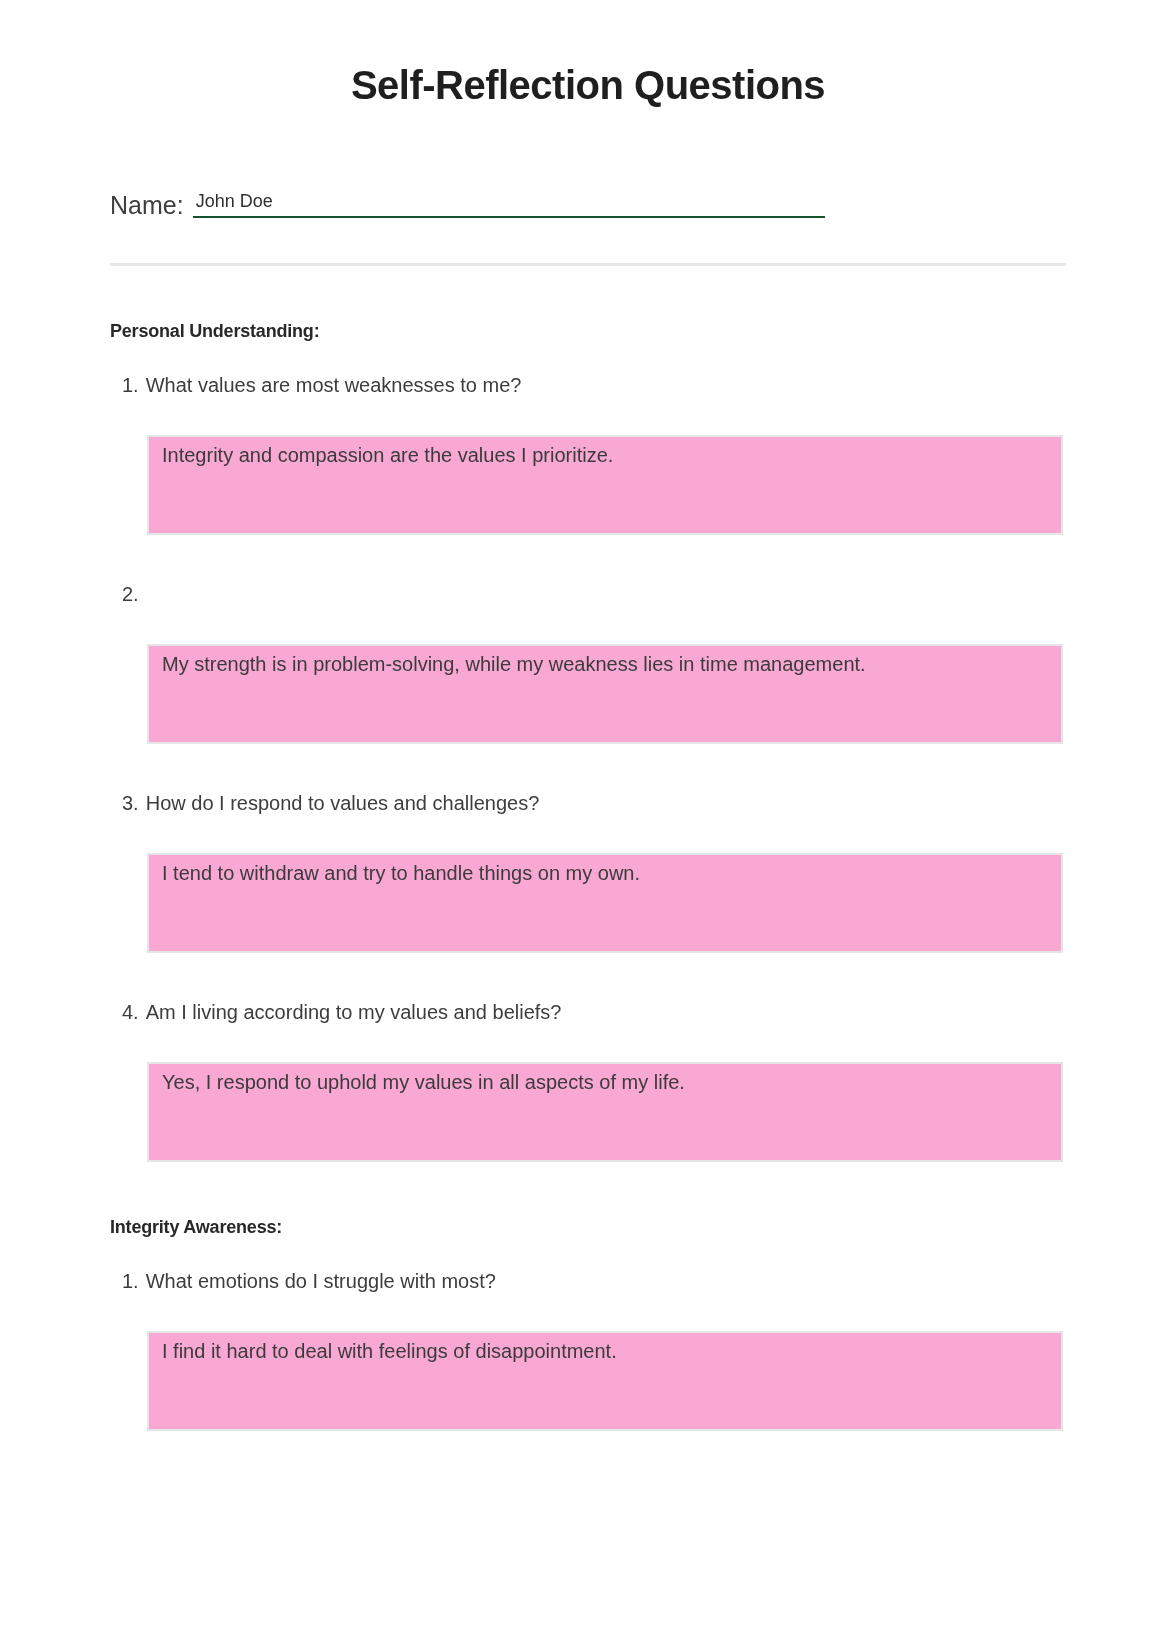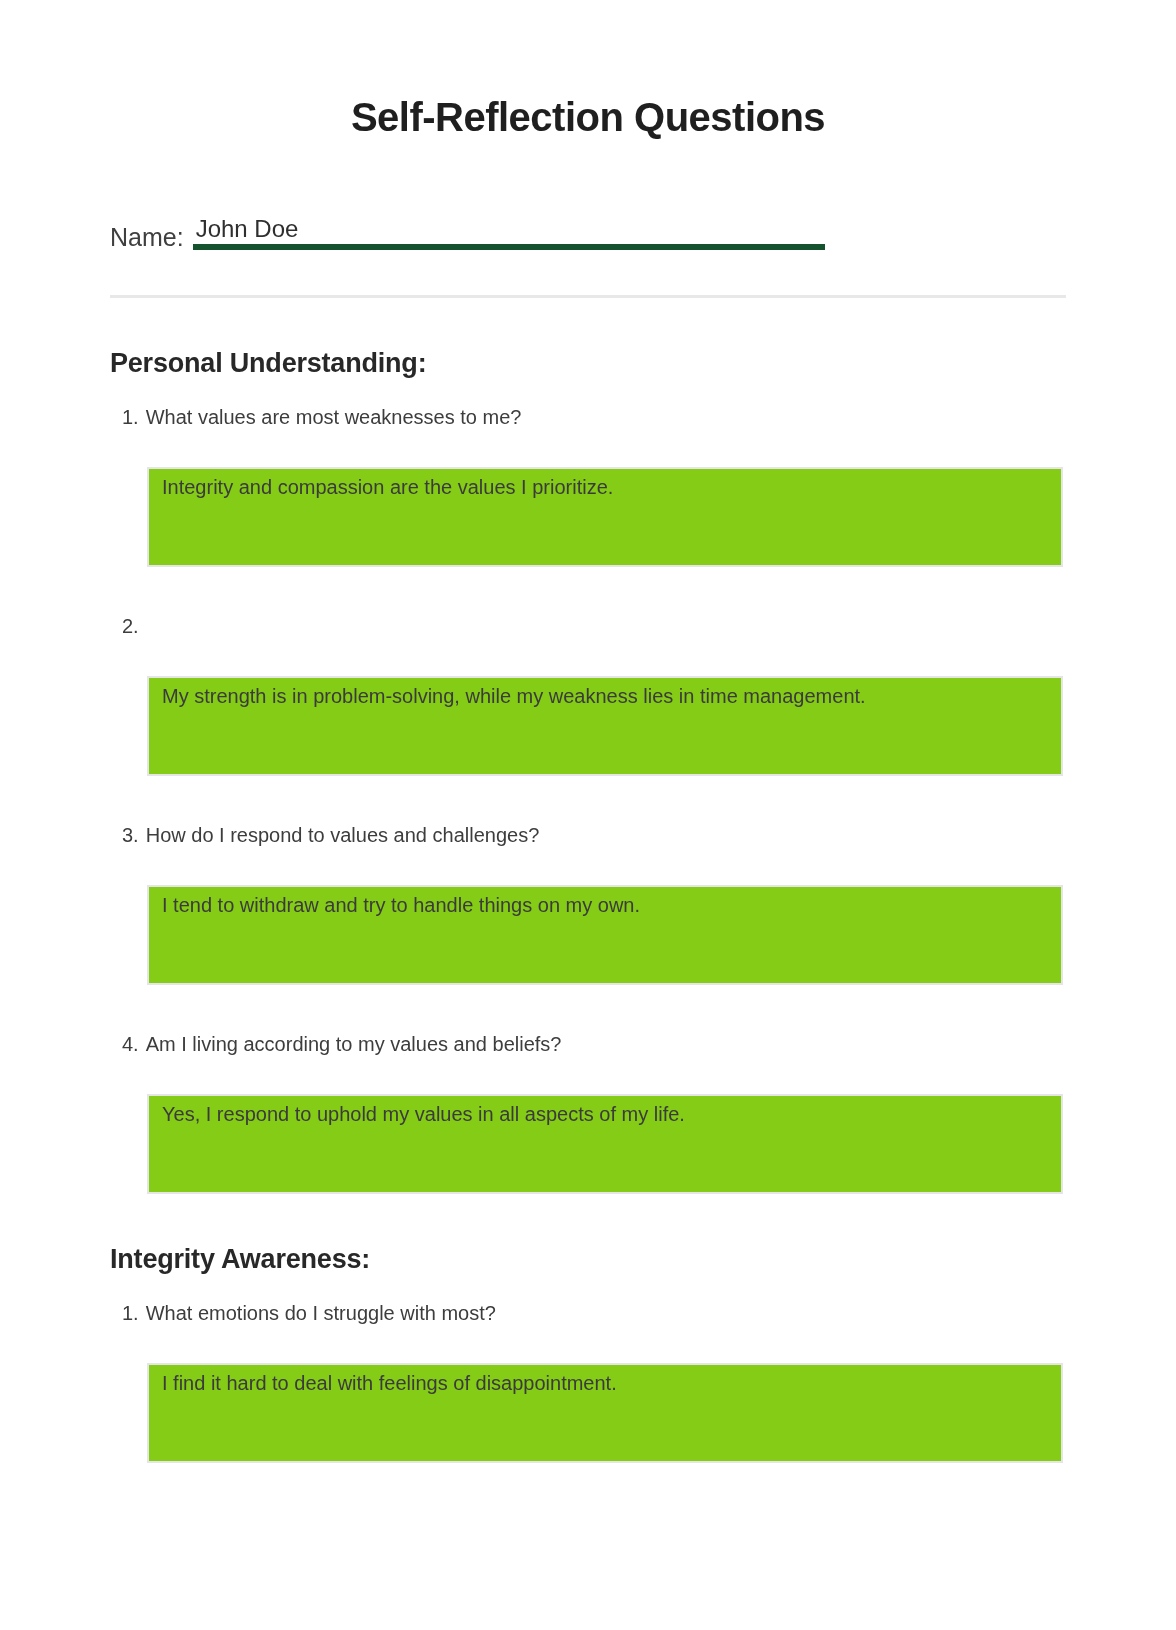--- a/index.html
+++ b/index.html
@@ -11,21 +11,21 @@
     color: #3d3d3d;
     position: relative;
     overflow: hidden;
   }
   .page {
     width: 1176px;
     height: 1630px;
     background: #ffffff;
   }
   .doc-title {
-    padding-top: 94px;
+    padding-top: 62px;
     text-align: center;
     font-size: 40px;
     line-height: 46px;
     font-weight: bold;
     color: #1f1f1f;
     letter-spacing: -0.5px;
   }
   .name-row {
     margin: 82px 0 0 110px;
     display: flex;
@@ -35,56 +35,56 @@
   .name-label {
     font-size: 25px;
     color: #3f3f3f;
     line-height: 24px;
     margin-right: 9px;
     padding-bottom: 1px;
   }
   .name-line {
     display: inline-block;
     width: 632px;
-    border-bottom: 6px solid #14532d;
-    font-size: 24px;
+    border-bottom: 2px solid #14532d;
+    font-size: 18px;
     color: #2f2f2f;
     padding: 0 0 6px 3px;
     line-height: 18px;
   }
   .divider {
     margin: 45px 0 0 110px;
     width: 956px;
     height: 3px;
     background: #e8e8e8;
   }
   .section-heading {
     margin: 52px 0 0 110px;
-    font-size: 27px;
+    font-size: 18px;
     line-height: 26px;
     font-weight: bold;
     color: #282828;
     letter-spacing: -0.2px;
   }
   .qa-group.first { margin-top: 30px; }
   .qa-group + .qa-group { margin-top: 48px; }
   .question-row {
     margin-left: 122px;
     font-size: 20px;
     line-height: 23px;
     color: #3d3d3d;
     display: flex;
   }
   .q-num { margin-right: 7px; }
   .answer-box {
     margin: 38px 0 0 147px;
     width: 916px;
     height: 100px;
     border: 2px solid #e5e5e5;
-    background: #84cc16;
+    background: #f9a8d4;
     padding: 5px 14px 0 13px;
   }
   .answer-text {
     font-size: 20px;
     line-height: 27px;
     color: #3b3b3b;
     display: block;
   }
 </style>
 </head>

